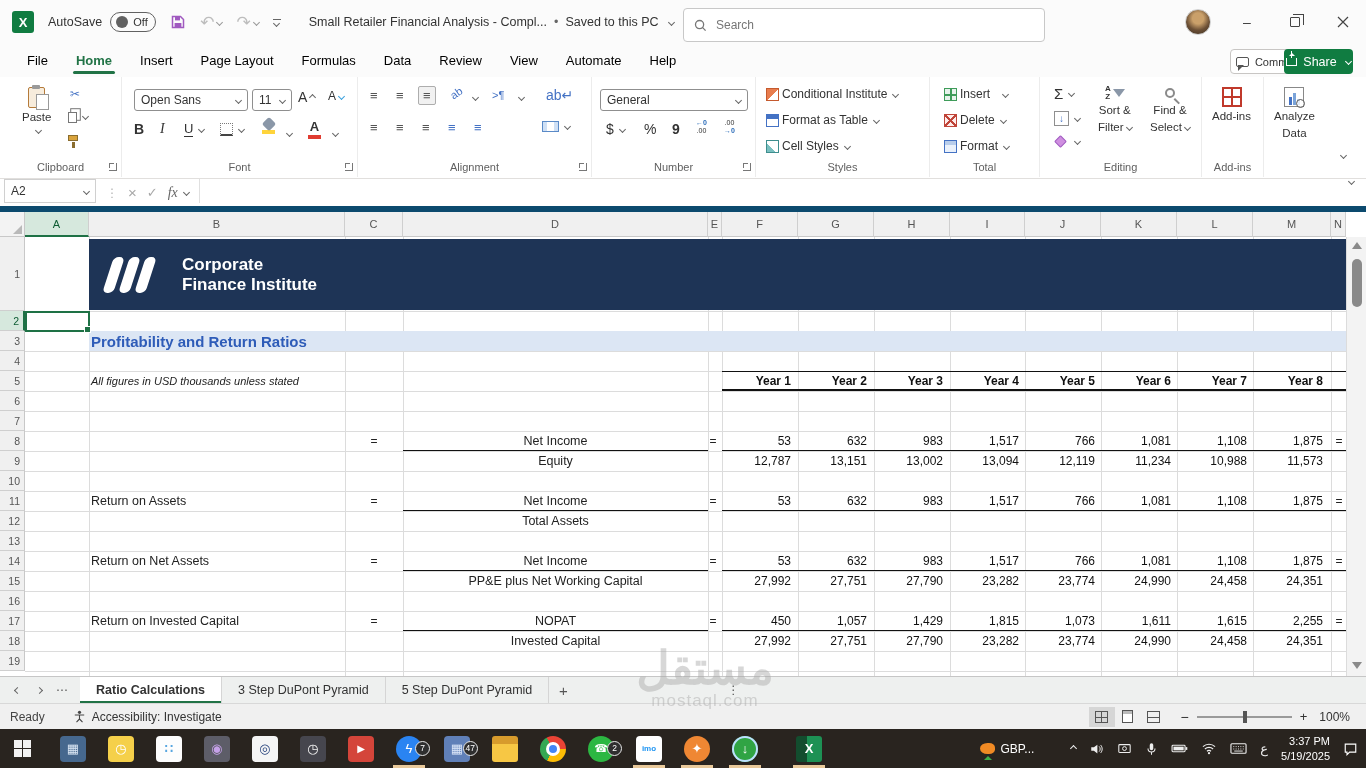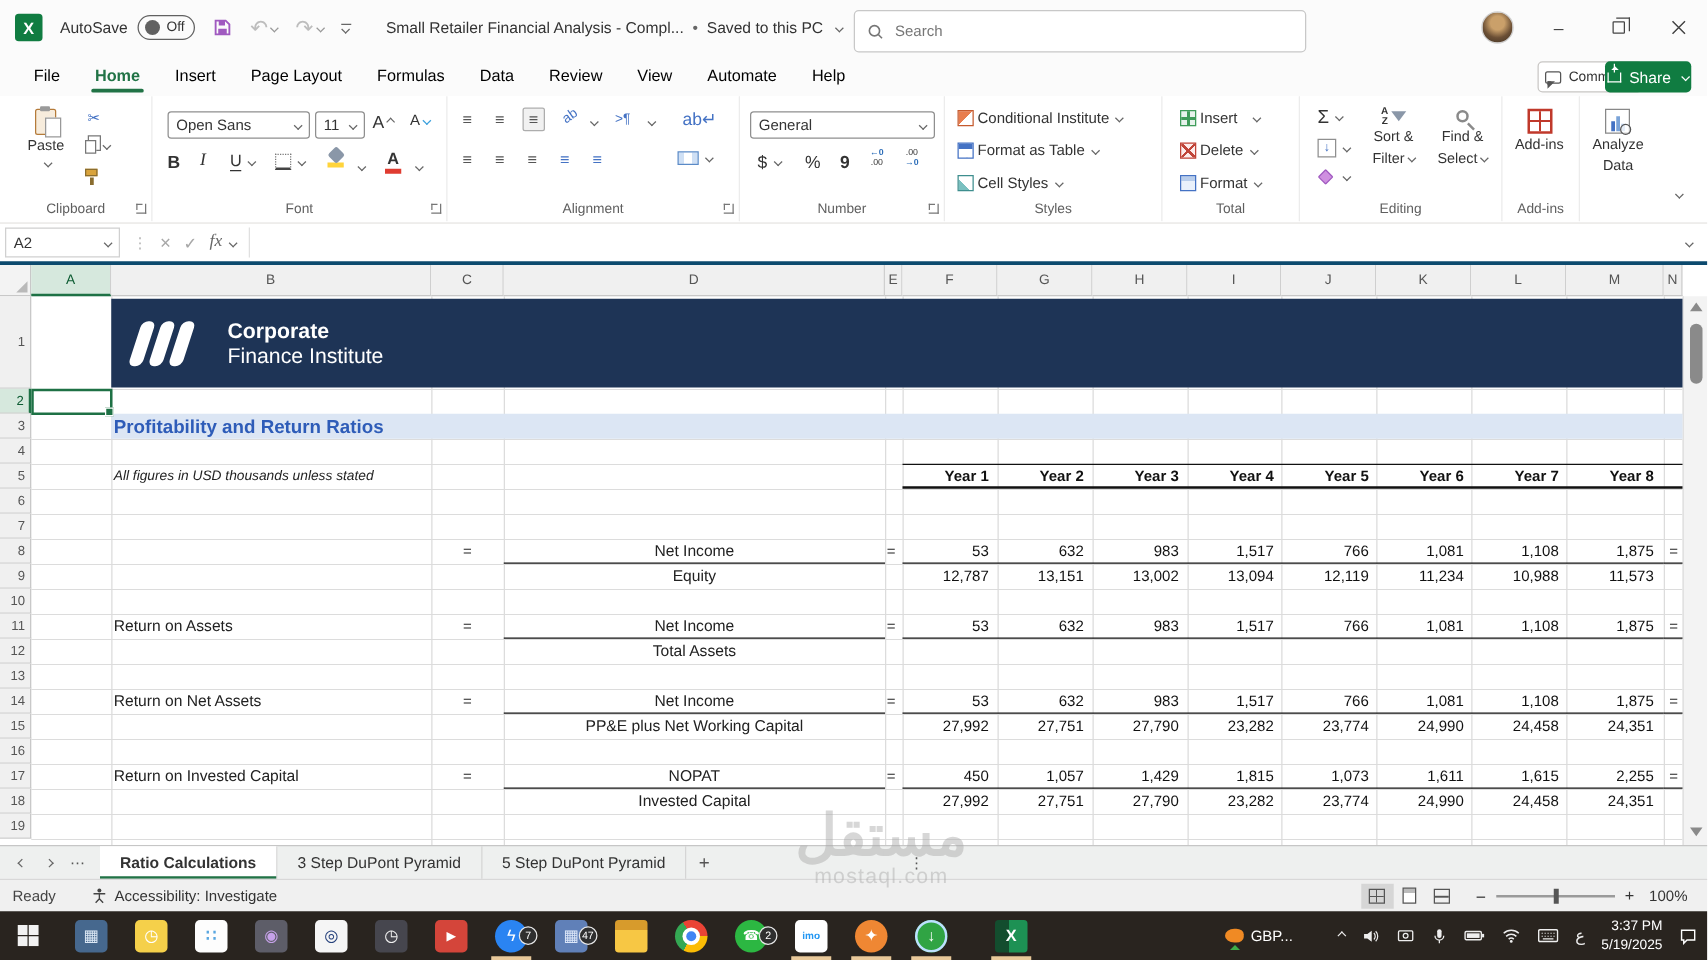--- a/index.html
+++ b/index.html
@@ -72,21 +72,21 @@
   .az{display:inline-block;font-size:8px;line-height:1;color:#333;font-weight:bold;text-align:center}
   .mag{display:inline-block;width:10px;height:10px;border:2px solid #8a8a8a;border-radius:50%;position:relative}
   .mag::after{content:"";position:absolute;left:8px;top:8px;width:7px;height:2px;background:#8a8a8a;transform:rotate(45deg);transform-origin:0 0}
   .ic-addins{width:20px;height:20px;border:2px solid #c0392b;background:linear-gradient(90deg,transparent 7px,#c0392b 7px 9px,transparent 9px),linear-gradient(transparent 7px,#c0392b 7px 9px,transparent 9px)}
   .ic-analyze{width:20px;height:20px;border:1px solid #888;background:linear-gradient(0deg,#4472c4 0 0),linear-gradient(0deg,#7aa3d8 0 0),linear-gradient(0deg,#bdd2ee 0 0);background-size:3px 8px,3px 12px,3px 6px;background-position:4px 9px,8px 5px,12px 11px;background-repeat:no-repeat;position:relative}
   .ic-analyze::after{content:"";position:absolute;right:-2px;bottom:-2px;width:7px;height:7px;border:1.5px solid #555;border-radius:50%;background:rgba(255,255,255,.6)}
   .dec2{display:inline-block;font-size:7px;line-height:1.1;color:#333;text-align:center}
   .dec2 b{color:#2b6cb8}
   .bigbtn{background:none;border:none;display:inline-flex;flex-direction:column;align-items:center;gap:3px;font-size:11.5px;color:#333;line-height:1.2}
   
-  .fbar{position:absolute;left:0;top:179px;width:1366px;height:33px;background:#fff;border-bottom:3px solid #0c4a6e;display:flex;align-items:center}
+  .fbar{position:absolute;left:0;top:179px;width:1366px;height:33px;background:#fff;border-bottom:6px solid #0c4a6e;display:flex;}
   .namebox{width:92px;height:24px;margin-left:4px;border:1px solid #d0d0d0;display:flex;align-items:center;justify-content:space-between;padding:0 6px;font-size:12px}
   .fbtns{display:flex;align-items:center;gap:10px;margin-left:10px;color:#9a9a9a}
   .fxlbl{font-family:"Liberation Serif",serif;font-style:italic;font-size:14px;color:#666}
   .finput{flex:1;height:24px;border-left:1px solid #e0e0e0;margin-left:10px}
   
   .sheet{position:absolute;left:0;top:212px;width:1366px;height:464px;background:#fff}
   .corner{position:absolute;left:0;top:0;width:25px;height:25px;background:#f3f3f3;border-right:1px solid #c8c8c8;border-bottom:1px solid #c8c8c8}
   .corner::after{content:"";position:absolute;right:2px;bottom:2px;border-left:9px solid transparent;border-bottom:9px solid #b9b9b9}
   .cols{position:absolute;left:25px;top:0;height:25px;display:flex}
   .ch{height:25px;border-right:1px solid #cfcfcf;border-bottom:1px solid #c8c8c8;background:#f0f0f0;color:#555;font-size:11px;display:flex;align-items:center;justify-content:center;overflow:hidden}
@@ -100,21 +100,21 @@
   .rh{width:25px;border-bottom:1px solid #cfcfcf;border-right:1px solid #c8c8c8;background:#f0f0f0;color:#555;font-size:10.5px;display:flex;align-items:center;justify-content:flex-end;padding-right:4px;height:20px}
   .rowhdrs .rh:nth-of-type(1){height:74px}
   .rh.sel{background:#d6e8dd;color:#0e5c33;border-right:2px solid #1e7145}
   .hlines{position:absolute;left:25px;top:99px;width:1321px;height:365px;background:repeating-linear-gradient(to bottom,#dcdcdc 0 1px,transparent 1px 20px);pointer-events:none}
   .vl{position:absolute;top:25px;height:439px;width:1px;background:#dcdcdc;pointer-events:none}
   .banner{position:absolute;left:89px;top:27px;width:1257px;height:71px;background:#1e3456;z-index:2;display:flex;align-items:center}
   .logobars{position:relative;width:66px;height:36px;margin-left:13px}
   .lbar{position:absolute;top:0;width:11px;height:36px;background:#fff;border-radius:5px;transform:skewX(-18deg)}
   .brand{margin-left:14px;color:#fff;line-height:1.15}
   .brand .b1{font-size:17px;font-weight:bold}
-  .brand .b2{font-size:17px;font-weight:400}
+  .brand .b2{font-size:17px;font-weight:700}
   .titleband{position:absolute;left:89px;top:119px;width:1257px;height:20px;background:#dce6f4;z-index:2;display:flex;align-items:center}
   .titleband span{font-size:15px;font-weight:bold;color:#2e5cb8;padding-left:2px}
   .note{position:absolute;left:91px;top:159px;height:20px;display:flex;align-items:center;font-size:11px;font-style:italic;color:#222;z-index:2}
   .years{position:absolute;left:722px;top:159px;width:624px;height:20px;border-top:1.2px solid #111;border-bottom:2.2px solid #111;display:flex;z-index:2}
   .yc{width:76px;height:100%;display:flex;align-items:center;justify-content:flex-end;padding-right:7px;font-weight:bold;font-size:12px;color:#111}
   .selcell{position:absolute;left:25px;top:99px;width:65px;height:21px;border:2px solid #1e7145;background:#fff;z-index:3}
   .selcell::after{content:"";position:absolute;right:-3px;bottom:-3px;width:5px;height:5px;background:#1e7145;border:1px solid #fff}
   .rblock{position:absolute;left:0;top:0;width:1366px;height:40px;z-index:2}
   .rblock:nth-of-type(1){top:219px}.rblock:nth-of-type(2){top:279px}.rblock:nth-of-type(3){top:339px}.rblock:nth-of-type(4){top:399px}
   .rname{position:absolute;left:91px;top:0;width:250px;height:20px;display:flex;align-items:center;font-size:12.5px;color:#222}

